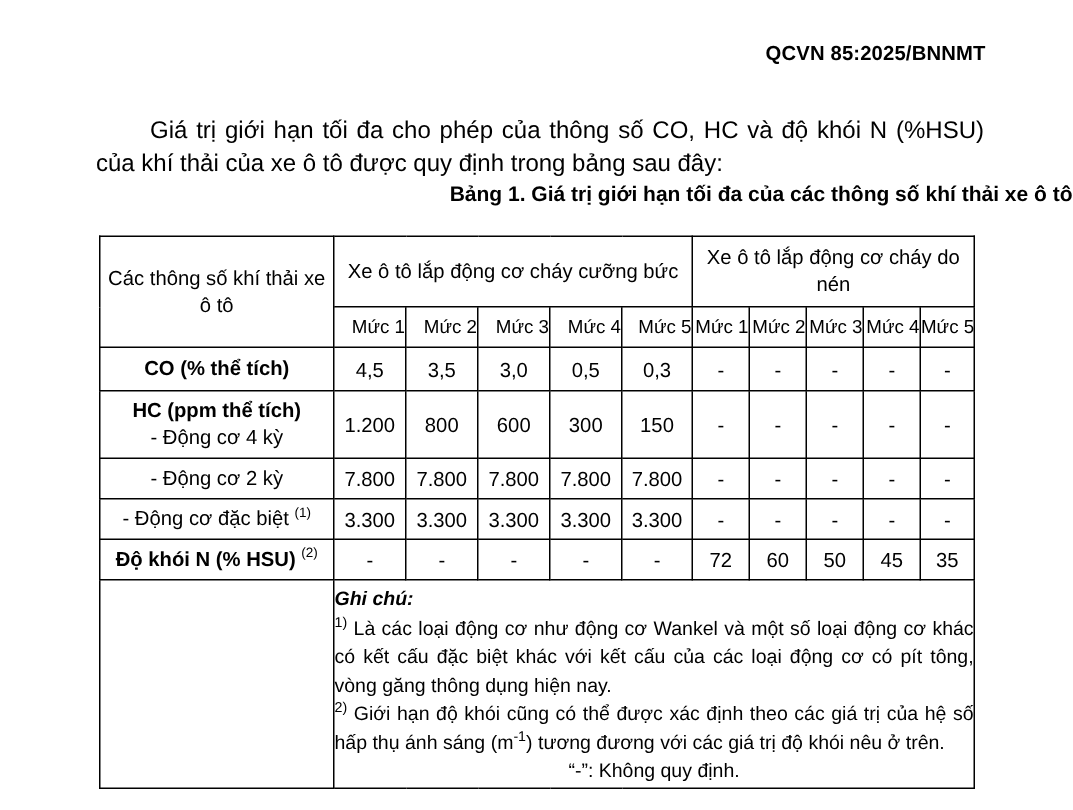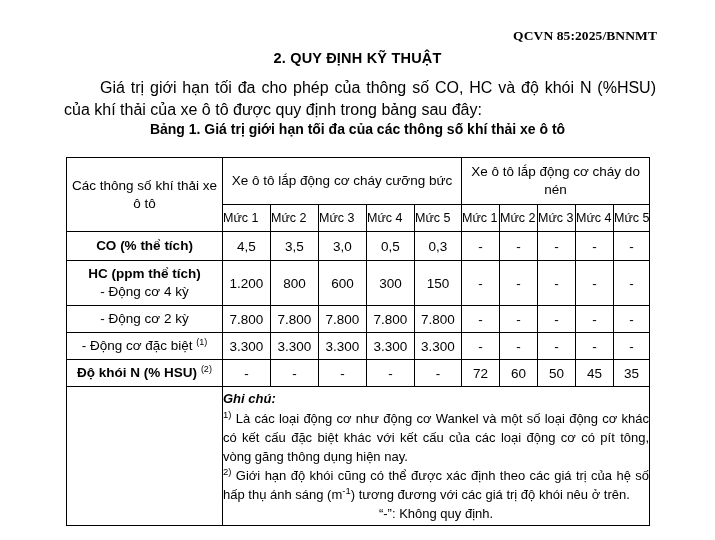--- a/index.html
+++ b/index.html
@@ -24,21 +24,20 @@
 
   
   .doc-code {
     position: absolute;
     top: 28px;
     right: 58px;
     font-size: 13.5px;
     font-weight: bold;
     letter-spacing: 0.1px;
     white-space: nowrap;
-    font-family: Liberation Serif, serif;
   }
   .section-title {
     position: absolute;
     top: 50px;
     left: 0;
     width: 715px;
     text-align: center;
     font-size: 14.5px;
     font-weight: bold;
     letter-spacing: 0.2px;
@@ -52,21 +51,21 @@
     line-height: 22px;
     text-align: justify;
     text-justify: inter-word;
   }
   .intro .indent { display: inline-block; width: 36px; }
   .table-caption {
     position: absolute;
     top: 121px;
     left: 0;
     width: 715px;
-    text-align: center;
+    text-align: right;
     font-size: 14px;
     font-weight: bold;
   }
 
   
   .tbl-wrap {
     position: absolute;
     top: 157px;
     left: 66px;
     width: 583px;
@@ -85,21 +84,21 @@
   }
   .hdr-main {
     text-align: center;
     font-weight: bold;
     font-size: 13.5px;
     line-height: 18px;
     height: 46px;
     padding: 0 4px;
   }
   .hdr-level {
-    text-align: left;
+    text-align: right;
     font-weight: bold;
     font-size: 12.5px;
     height: 26px;
     white-space: nowrap;
   }
   .row-label {
     padding-left: 5px;
     padding-right: 2px;
     font-size: 13.5px;
     line-height: 18px;
@@ -150,21 +149,20 @@
     line-height: 0;
   }
 </style>
 </head>
 <body>
 
 <div id="page">
 
   <div class="doc-code">QCVN 85:2025/BNNMT</div>
 
-  <div class="section-title">2. QUY ĐỊNH KỸ THUẬT</div>
 
   <div class="intro"><span class="indent"></span><span>Giá trị giới hạn tối đa cho phép của thông số CO, HC và độ khói N (%HSU) của khí thải của xe ô tô được quy định trong bảng sau đây:</span></div>
 
   <div class="table-caption">Bảng 1. Giá trị giới hạn tối đa của các thông số khí thải xe ô tô</div>
 
   <div class="tbl-wrap">
     <table class="spec">
       <colgroup>
         <col style="width:156px">
         <col style="width:48px">

